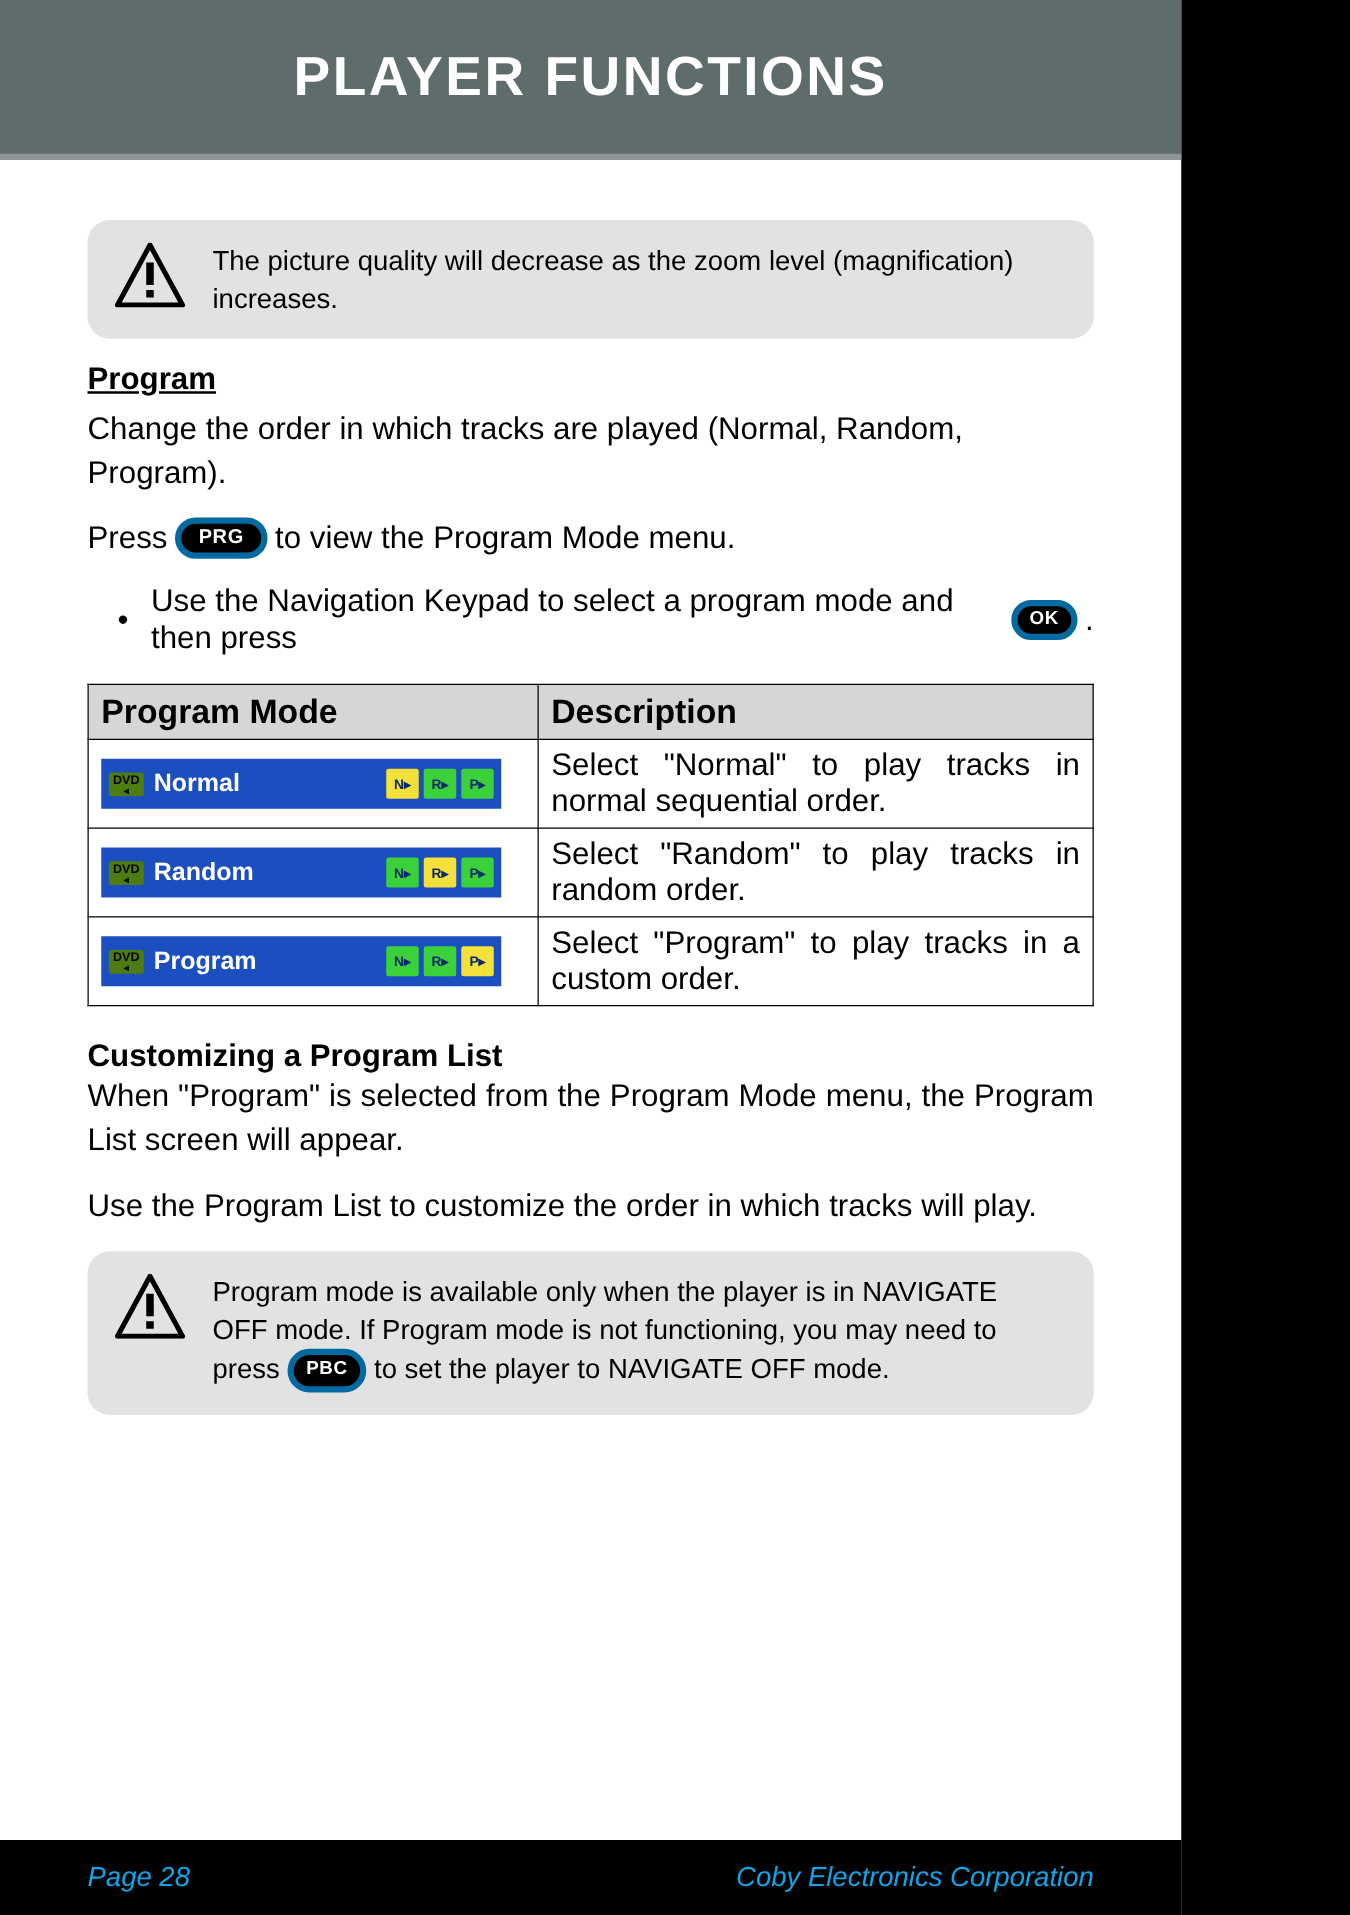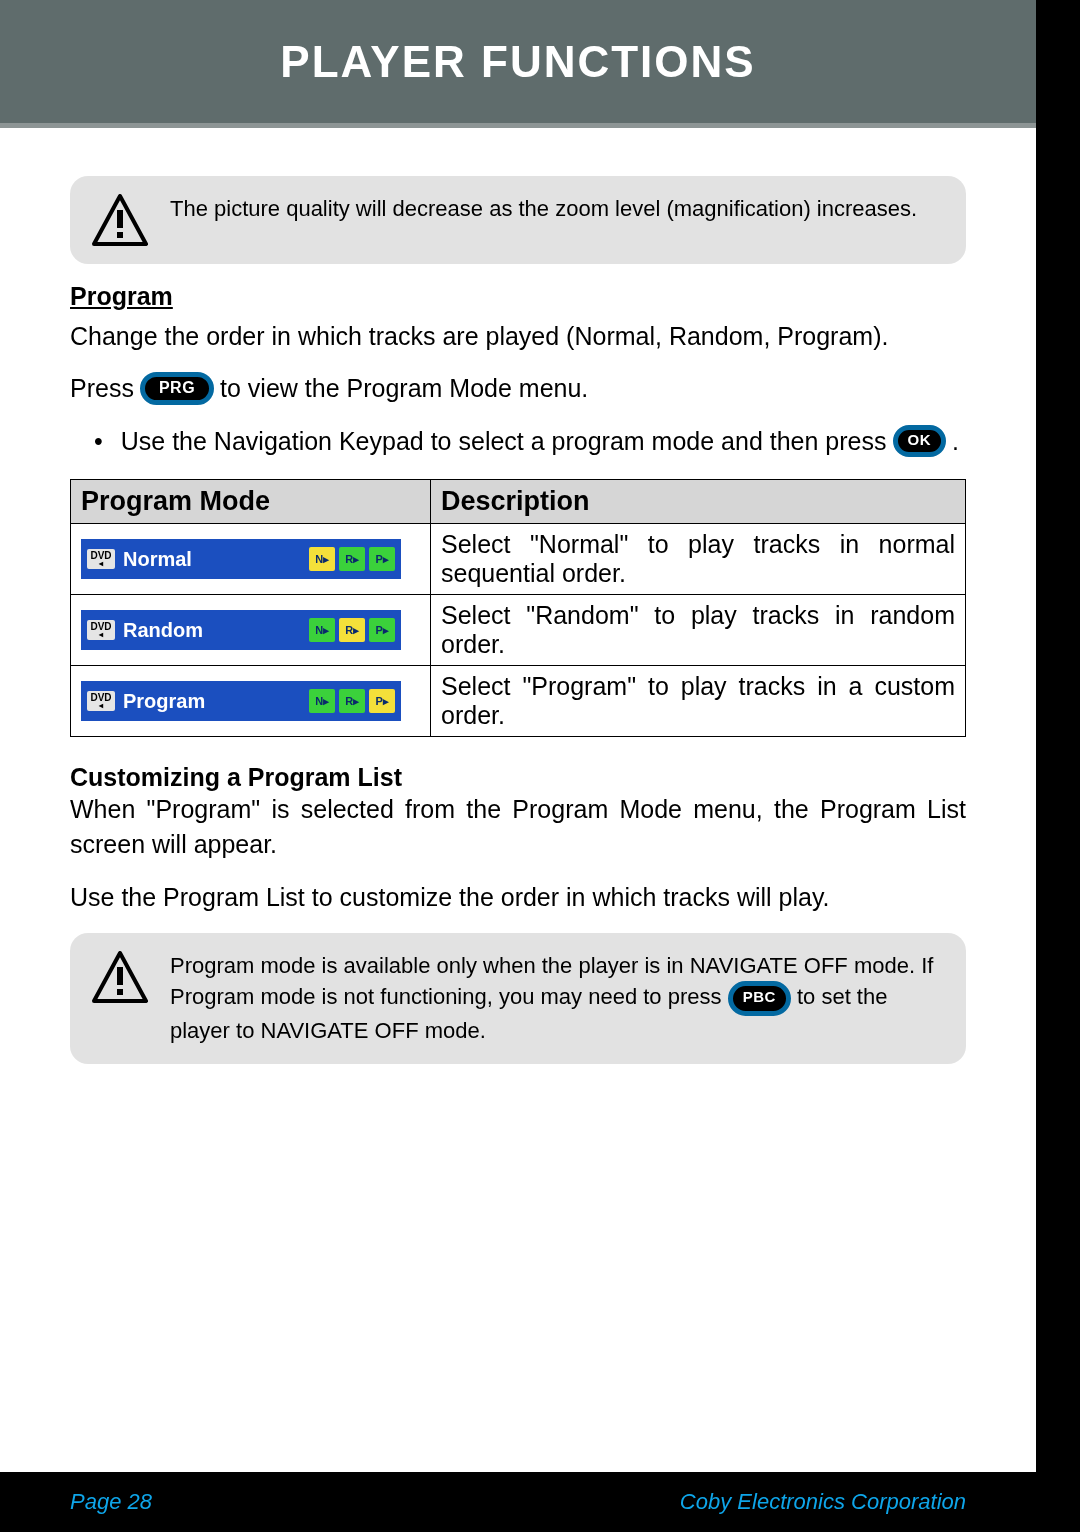--- a/index.html
+++ b/index.html
@@ -1,18 +1,18 @@
 <!DOCTYPE html>
 <html><head>
 <meta charset="utf-8">
 <style>
   * { box-sizing: border-box; margin: 0; padding: 0; }
   html, body { width: 1080px; height: 1532px; background: #000; font-family: Arial, Helvetica, sans-serif; }
   .page {
-    width: 1036px; height: 1532px; background: #fff; display: flex; flex-direction: column;
+    width: 945px; height: 1532px; background: #fff; display: flex; flex-direction: column;
   }
   .header {
     background: #5f6c6c; height: 128px; display:flex; align-items:center; justify-content:center;
     border-bottom: 5px solid #8d9595;
   }
   .header h1 {
     color: #fff; font-family: "Arial Black", Arial, sans-serif; letter-spacing: 2px;
     font-size: 44px; font-weight: 900; text-transform: uppercase;
   }
   .content { flex:1; padding: 48px 70px 0 70px; font-size: 24px; color:#000; }
@@ -47,21 +47,21 @@
     border: 1.5px solid #000; padding: 6px 10px; vertical-align: middle;
     text-align: justify;
   }
   td.mode-cell { width: 360px; padding: 6px 8px; }
   .mode-badge {
     background: #1b4fbf; color:#fff; display:flex; align-items:center;
     height: 40px; padding: 0 6px; gap: 8px; width: 320px;
     font-family: Arial, sans-serif;
   }
   .mode-badge .dvd {
-    background:#e5e5e5; color:#000; font-size:10px; font-weight:bold;
+    background:#4d7c0f; color:#000; font-size:10px; font-weight:bold;
     padding:2px 12px; border-radius:2px; line-height:1; text-align:center;
     display:flex; flex-direction:column; align-items:center; width:28px;
   }
   .mode-badge .dvd .tri { font-size:8px; line-height:0.7;}
   .mode-badge .label { font-weight: 900; font-size:20px; flex:1; }
   .mode-badge .chips { display:flex; gap:4px; }
   .chip {
     width:26px; height:24px; display:flex; align-items:center; justify-content:center;
     font-size:11px; font-weight:bold; color:#0a2a6b; border-radius:2px;
   }

